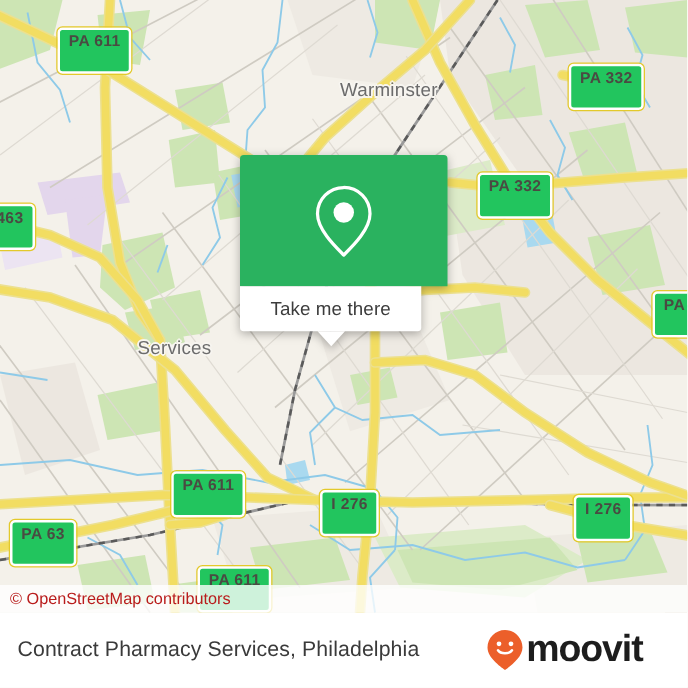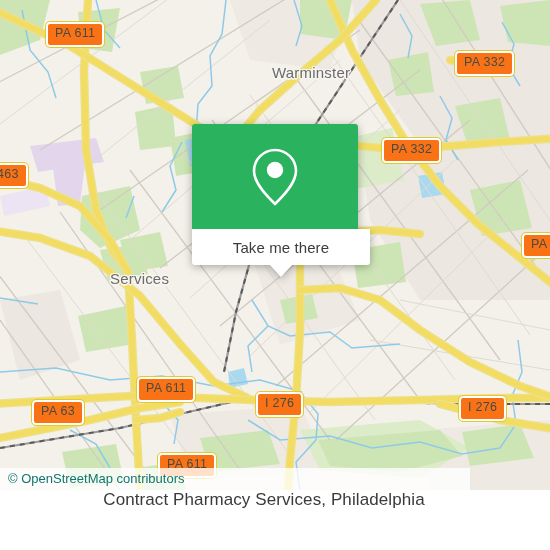--- a/index.html
+++ b/index.html
@@ -40,43 +40,43 @@
     letter-spacing: .2px;
     white-space: nowrap;
     text-shadow:
       1.5px 0 #f7f5f0, -1.5px 0 #f7f5f0, 0 1.5px #f7f5f0, 0 -1.5px #f7f5f0,
       1px 1px #f7f5f0, -1px -1px #f7f5f0, 1px -1px #f7f5f0, -1px 1px #f7f5f0;
   }
 
   
   .shield {
     position: absolute;
-    background: #f97316;
+    background: #22c55e;
     border: 2px solid #ffffff;
     outline: 1px solid #e3c92b;
     border-radius: 4px;
     color: #4a4a42;
     font-size: 12.5px;
-    font-weight: normal;
+    font-weight: bold;
     letter-spacing: .3px;
-    padding: 2px 7px 5px 7px;
+    padding: 2px 7px 17px 7px;
     white-space: nowrap;
     box-sizing: border-box;
     line-height: 14px;
   }
 
   
   #attribution {
     position: absolute;
     left: 0;
     top: 468px;
-    width: 470px;
+    width: 550px;
     height: 22px;
     background: rgba(255,255,255,0.78);
-    color: #0f766e;
+    color: #b91c1c;
     font-size: 13px;
     line-height: 22px;
     padding-left: 8px;
     box-sizing: border-box;
     white-space: nowrap;
   }
 
   
   #popup {
     position: absolute;
@@ -89,21 +89,21 @@
     width: 166px;
     height: 105px;
     background: #2ab25f;
     border-radius: 3px 3px 0 0;
     display: flex;
     align-items: center;
     justify-content: center;
   }
   #popup-footer {
     position: relative;
-    width: 178px;
+    width: 145px;
     height: 36px;
     background: #ffffff;
     border-radius: 0 0 3px 3px;
     display: flex;
     align-items: center;
     justify-content: center;
   }
   #popup-label {
     color: #3c3c3c;
     font-size: 15px;
@@ -126,21 +126,20 @@
     left: 0;
     top: 490px;
     width: 532px;
     height: 60px;
     background: rgba(255,255,255,0.93);
     display: flex;
     align-items: center;
     justify-content: space-between;
     padding: 0 18px 0 14px;
     box-sizing: border-box;
-    flex-direction: column;
   }
   #footer-title {
     color: #3a3a3a;
     font-size: 17px;
     letter-spacing: .1px;
     white-space: nowrap;
   }
   #brand {
     display: flex;
     align-items: center;
@@ -334,36 +333,45 @@
     <div class="city-label" style="left:110px; top:270px;">Services</div>
 
     <div class="shield" style="left:46px;  top:22px;">PA 611</div>
     <div class="shield" style="left:455px; top:51px;">PA 332</div>
     <div class="shield" style="left:382px; top:138px;">PA 332</div>
     <div class="shield" style="left:-12px; top:163px;">463</div>
     <div class="shield" style="left:522px; top:233px;">PA 1</div>
     <div class="shield" style="left:137px; top:377px;">PA 611</div>
     <div class="shield" style="left:256px; top:392px;">I 276</div>
     <div class="shield" style="left:459px; top:396px;">I 276</div>
-    <div class="shield" style="left:8px;   top:400px;margin-left:24px;">PA 63</div>
+    <div class="shield" style="left:8px;   top:416px;">PA 63</div>
     <div class="shield" style="left:158px; top:453px;">PA 611</div>
 
     <div id="popup">
       <div id="popup-header">
         <svg width="52" height="62" viewBox="0 0 52 62">
           <path d="M26 4 C14.4 4 5 13.4 5 25 C5 38 20 52 26 58 C32 52 47 38 47 25 C47 13.4 37.6 4 26 4 Z" fill="none" stroke="#ffffff" stroke-width="2.6" stroke-linejoin="round"></path>
           <circle cx="26" cy="24" r="8.2" fill="#ffffff"></circle>
         </svg>
       </div>
       <div id="popup-footer">
         <span id="popup-label">Take me there</span>
         <div id="popup-tail"></div>
       </div>
     </div>
 
     <div id="attribution">© OpenStreetMap contributors</div>
   </div>
 
   <div id="footer">
     <span id="footer-title">Contract Pharmacy Services, Philadelphia</span>
+    <div id="brand">
+      <svg width="30" height="34" viewBox="0 0 30 34">
+        <path d="M15 1 C7.3 1 1 7.3 1 15 C1 23 11 30 15 33 C19 30 29 23 29 15 C29 7.3 22.7 1 15 1 Z" fill="#ec5f2a"></path>
+        <circle cx="10.2" cy="12" r="1.9" fill="#ffffff"></circle>
+        <circle cx="19.8" cy="12" r="1.9" fill="#ffffff"></circle>
+        <path d="M9.4 17.2 C11.4 20.4 18.6 20.4 20.6 17.2" fill="none" stroke="#ffffff" stroke-width="2" stroke-linecap="round"></path>
+      </svg>
+      <span id="brand-word">moovit</span>
+    </div>
   </div>
 
 </div>
 
 </body></html>

